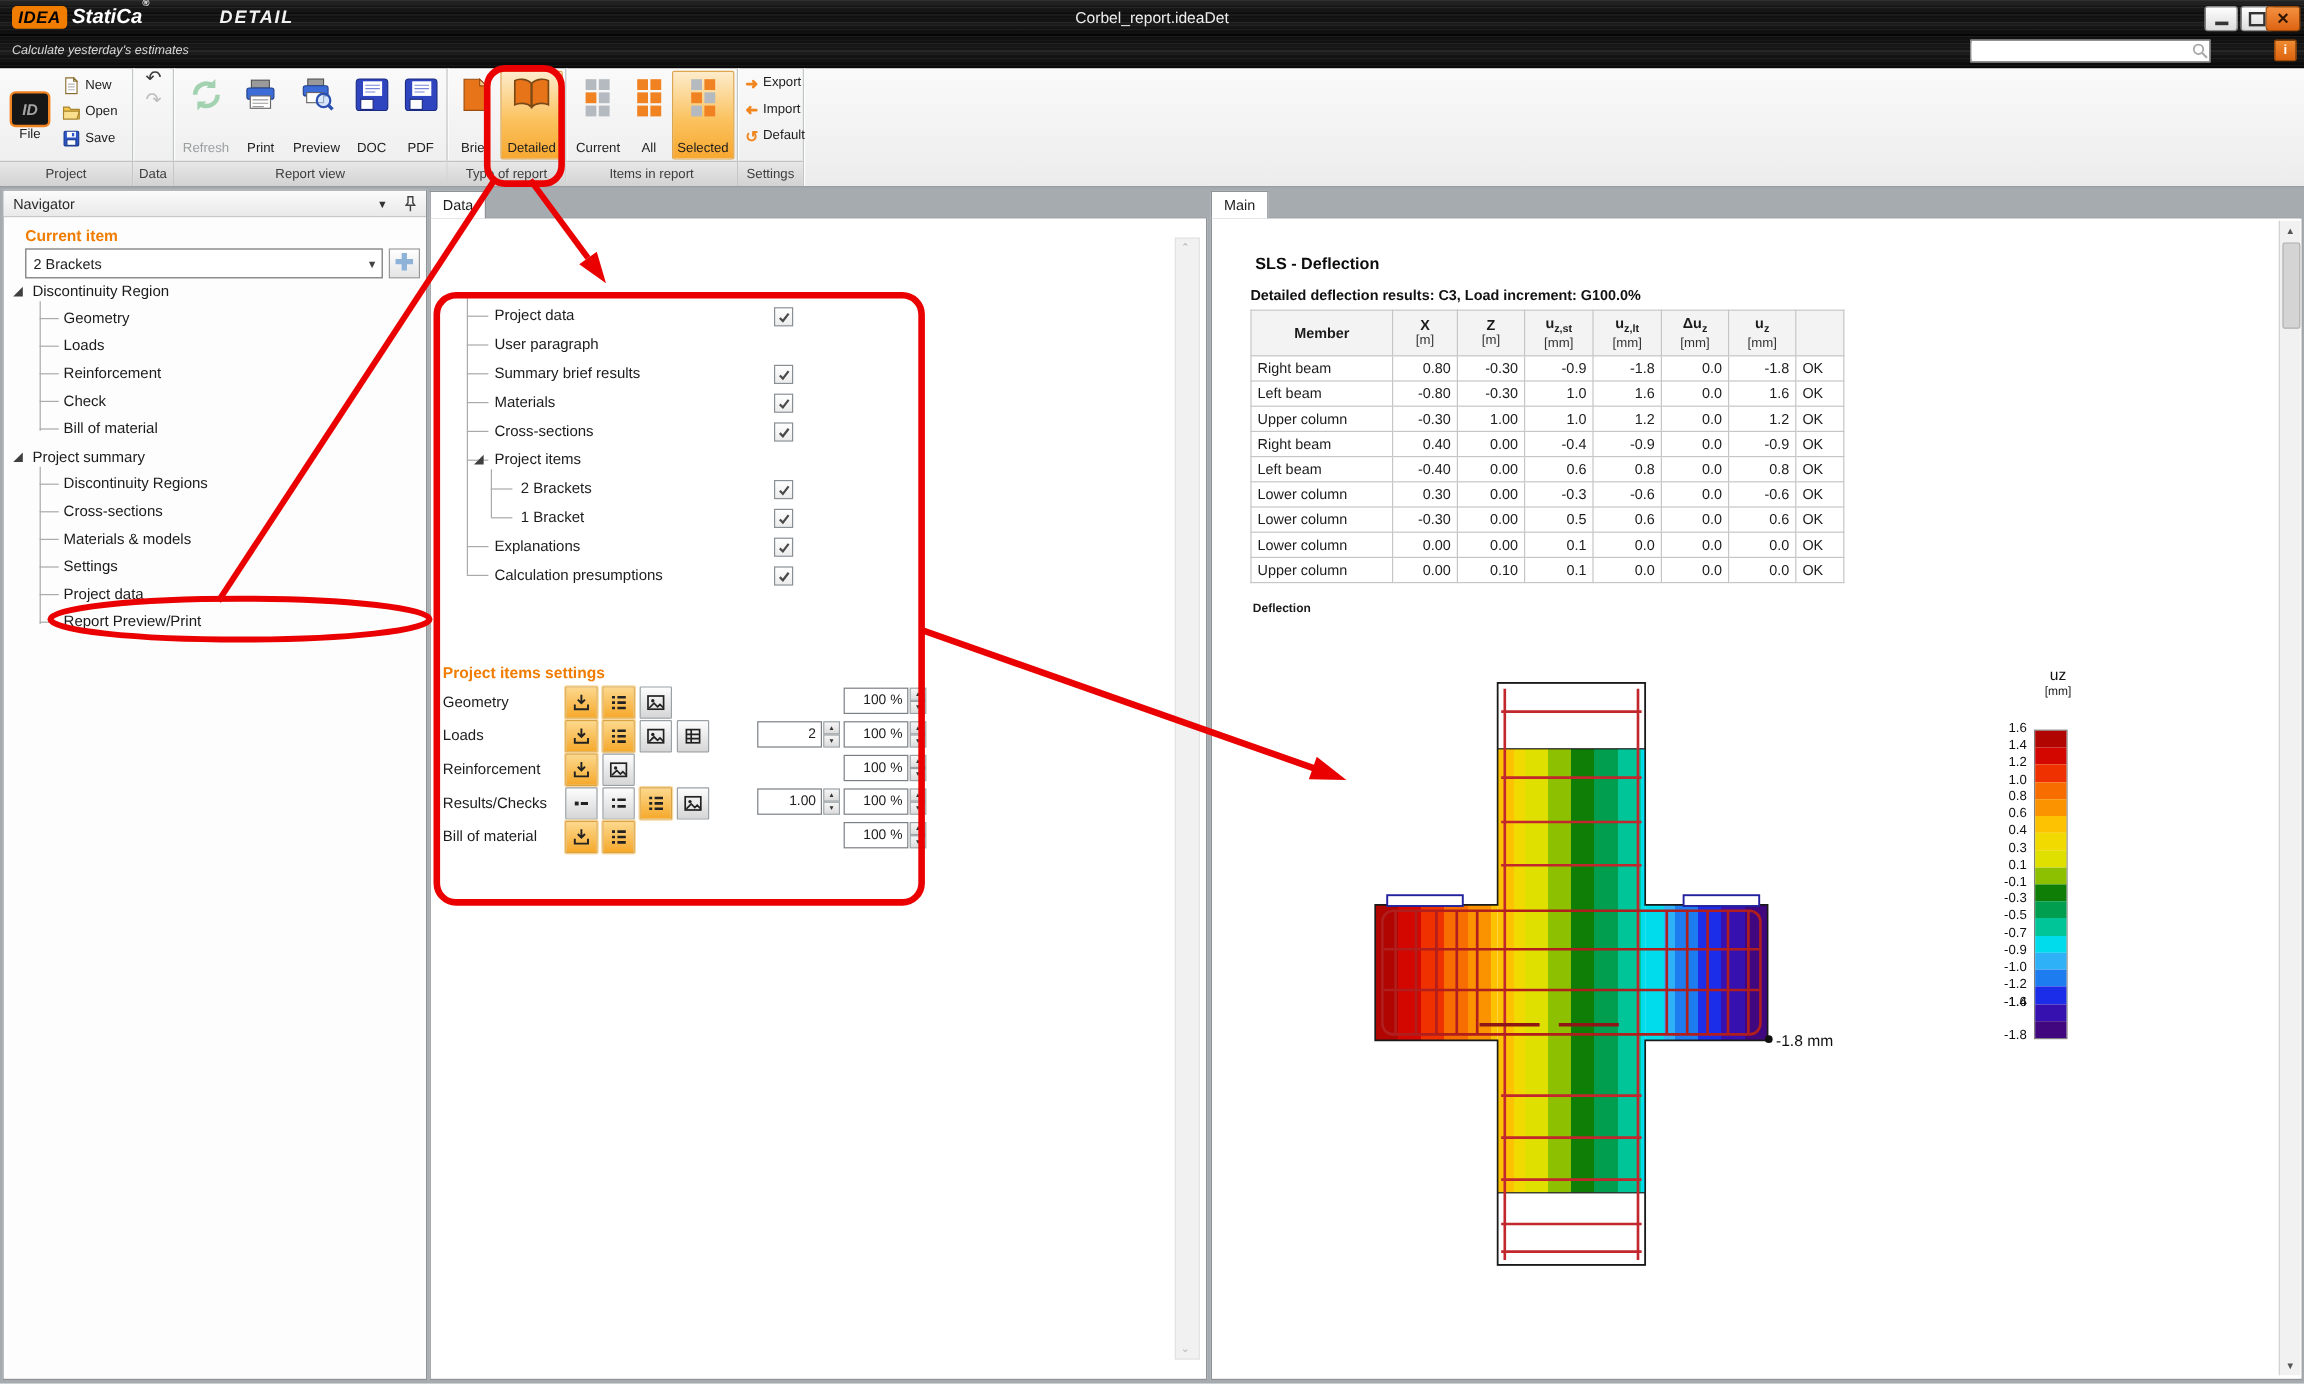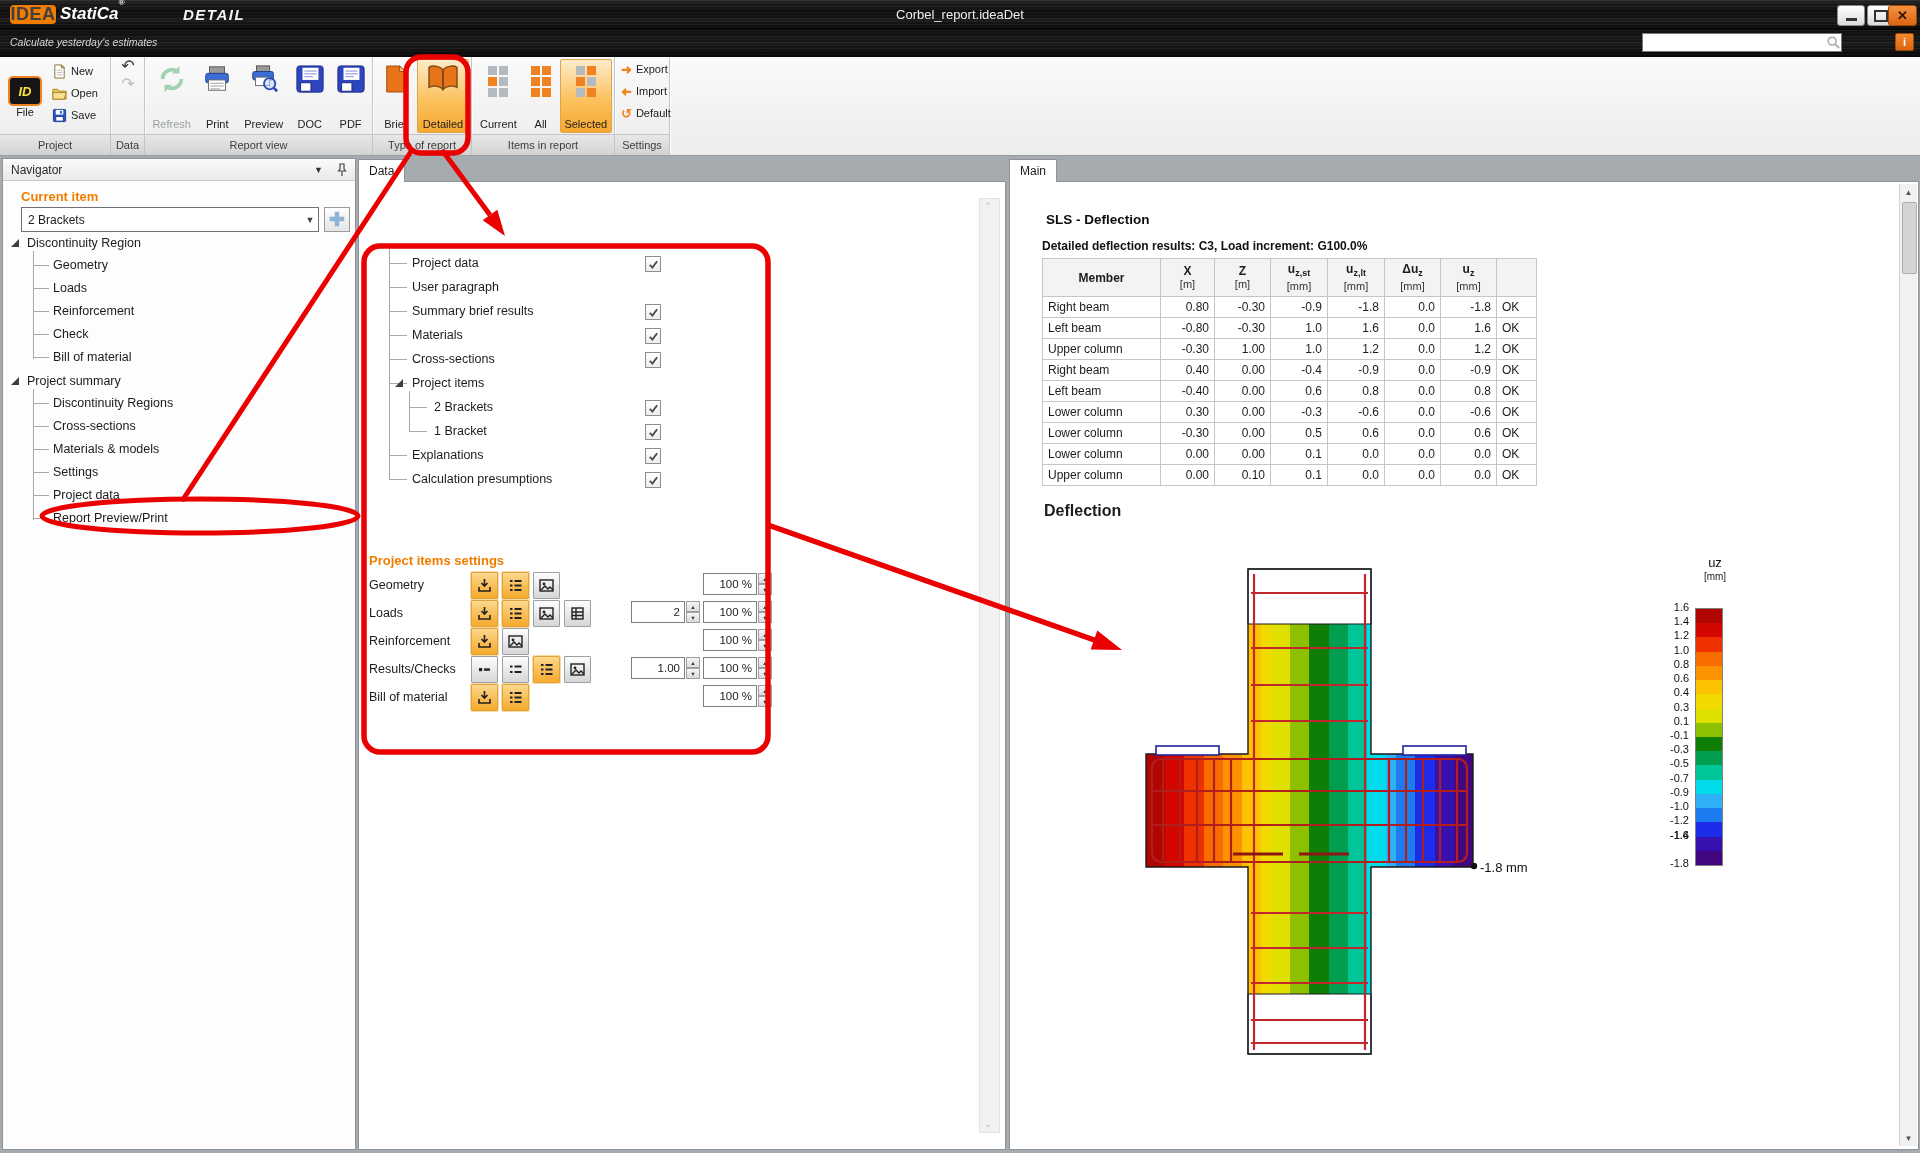--- a/index.html
+++ b/index.html
@@ -6,22 +6,22 @@
   body{font-family:"Liberation Sans",sans-serif;-webkit-font-smoothing:antialiased;}
   #app{position:relative;width:1920px;height:1153px;background:#a6abb0;overflow:hidden;font-size:12px;color:#1c1c1c;}
 
   
   #titlebar{position:absolute;left:0;top:0;width:1920px;height:30px;
     background:linear-gradient(180deg,#262626 0,#0e0e0e 40%,#1d1d1d 70%,#050505 100%);}
   #subbar{position:absolute;left:0;top:30px;width:1920px;height:27px;
     background:linear-gradient(180deg,#101010 0,#1c1c1c 50%,#070707 100%);}
   .streaks{position:absolute;inset:0;background:repeating-linear-gradient(180deg,rgba(255,255,255,.05) 0 1px,rgba(0,0,0,0) 1px 3px,rgba(255,255,255,.02) 3px 4px,rgba(0,0,0,.15) 4px 6px);}
   #logo{position:absolute;left:10px;top:4px;display:flex;align-items:center;gap:4px;}
-  #logo-box{width:46px;height:19px;background:#f07c00;border-radius:4px;color:#404040;
-    font-weight:bold;font-size:18px;display:flex;align-items:center;justify-content:center;letter-spacing:.5px;}
+  #logo-box{width:46px;height:19px;background:#f07c00;border-radius:4px;color:#000000;
+    font-weight:bold;font-style:italic;font-size:14px;display:flex;align-items:center;justify-content:center;letter-spacing:.5px;}
   #logo-statica{color:#fff;font-weight:bold;font-style:italic;font-size:17px;}
   #logo-reg{color:#fff;font-size:8px;vertical-align:top;position:relative;top:-6px;}
   #module{position:absolute;left:183px;top:6px;color:#f2f2f2;font-weight:bold;font-style:italic;font-size:15px;letter-spacing:1.5px;}
   #doc-title{position:absolute;left:0;right:0;top:7px;text-align:center;color:#ededed;font-size:13px;}
   #tagline{position:absolute;left:10px;top:36px;color:#d8d8d8;font-size:10.5px;font-style:italic;}
   .winbtn{position:absolute;top:5px;width:26px;height:19px;border-radius:3px;background:linear-gradient(#ffffff,#dcdcdc);
     border:1px solid #8a8a8a;display:flex;align-items:center;justify-content:center;cursor:default;}
   #btn-min{left:1837px;} #btn-max{left:1867px;}
   #btn-close{position:absolute;top:5px;left:1888px;width:27px;height:19px;border-radius:3px;
     background:linear-gradient(#f49140,#dd6413);border:1px solid #9c4a08;color:#2b1503;font-weight:bold;font-size:13px;
@@ -39,21 +39,21 @@
   .rb-body{flex:1;display:flex;align-items:stretch;padding:2px 2px 1px 3px;gap:2px;}
   .rb-label{height:20px;line-height:20px;text-align:center;font-size:11px;color:#3d3d3d;
     background:linear-gradient(#e8e8e8,#d2d2d2);border-top:1px solid #c2c2c2;}
   .bb{width:40px;display:flex;flex-direction:column;align-items:center;justify-content:space-between;
     padding:4px 1px 2px 1px;border:1px solid transparent;border-radius:2px;font-size:11px;color:#1c1c1c;}
   .bb.sel{background:linear-gradient(#fdeccb,#fbc25f 55%,#f7a830);border-color:#dda64e;}
   .bb.dis{color:#9aa0a0;}
   .smallstack{display:flex;flex-direction:column;justify-content:flex-start;gap:2px;padding-top:2px;}
   .sb{height:20px;display:flex;align-items:center;gap:4px;padding:0 3px;font-size:11px;border-radius:2px;}
   #file-btn{justify-content:center;}
-  #file-icon{width:30px;height:26px;background:#161616;border:2px solid #f08222;border-radius:5px;color:#fde047;
+  #file-icon{width:30px;height:26px;background:#161616;border:2px solid #f08222;border-radius:5px;color:#a3a3a3;
     font-weight:bold;font-style:italic;font-size:13px;display:flex;align-items:center;justify-content:center;}
   .uglyph{font-size:16px;line-height:14px;}
   .grid-icon{display:grid;grid-template-columns:9px 9px;grid-auto-rows:9px;gap:2px;padding-top:2px;}
   .grid-icon i{display:block;}
   .grid-icon .o{background:#f08222;} .grid-icon .g{background:#b4bac0;}
   .arrow-ic{color:#f1861e;font-weight:bold;font-size:13px;width:16px;text-align:center;}
 
   
   .panel{position:absolute;background:#fff;border:1px solid #8f9398;}
   #nav-panel{left:2px;top:158px;width:352px;height:990px;background:#fdfdfd;}
@@ -125,21 +125,21 @@
   
   #mp-title{position:absolute;left:36px;top:30px;font-weight:bold;font-size:13.5px;color:#0d0d0d;}
   #mp-sub{position:absolute;left:32px;top:57px;font-weight:bold;font-size:12px;color:#111;}
   #defl-table{position:absolute;left:32px;top:76px;border-collapse:collapse;font-size:12px;}
   #defl-table th,#defl-table td{border:1px solid #c6c6c6;padding:0 5px;}
   #defl-table thead th{background:#f3f3f3;font-weight:bold;height:37px;}
   #defl-table tbody td{height:20px;}
   #defl-table td.num{text-align:right;}
   #defl-table td.ok{text-align:left;}
   .hsym{line-height:13px;} .hsym sub{font-size:9px;} .hunit{font-weight:normal;font-size:11px;line-height:12px;color:#333;}
-  #mp-defl{position:absolute;left:34px;top:320px;font-weight:bold;font-size:16px;}
+  #mp-defl{position:absolute;left:34px;top:320px;font-weight:bold;font-size:10px;}
   #plot{position:absolute;left:103px;top:381px;}
   #legend{position:absolute;left:641px;top:369px;width:110px;height:330px;}
   #legend-title{position:absolute;left:38px;top:4px;width:52px;text-align:center;font-size:13px;color:#111;}
   #legend-unit{position:absolute;left:38px;top:20px;width:52px;text-align:center;font-size:10px;color:#222;}
   #lbar{position:absolute;left:44px;top:57px;width:26px;border:1px solid #808080;}
   .lband{width:26px;}
   .llab{position:absolute;width:38px;text-align:right;font-size:11px;color:#111;}
   #main-scroll{position:absolute;left:889px;top:2px;width:17px;height:962px;background:#f1f1f1;border-left:1px solid #d2d2d2;}
   .sar{position:absolute;left:0;width:17px;height:16px;display:flex;align-items:center;justify-content:center;font-size:8px;color:#555;}
   #ms-thumb{position:absolute;left:2px;top:18px;width:13px;height:70px;background:#d4d4d4;border:1px solid #aeaeae;border-radius:2px;}

